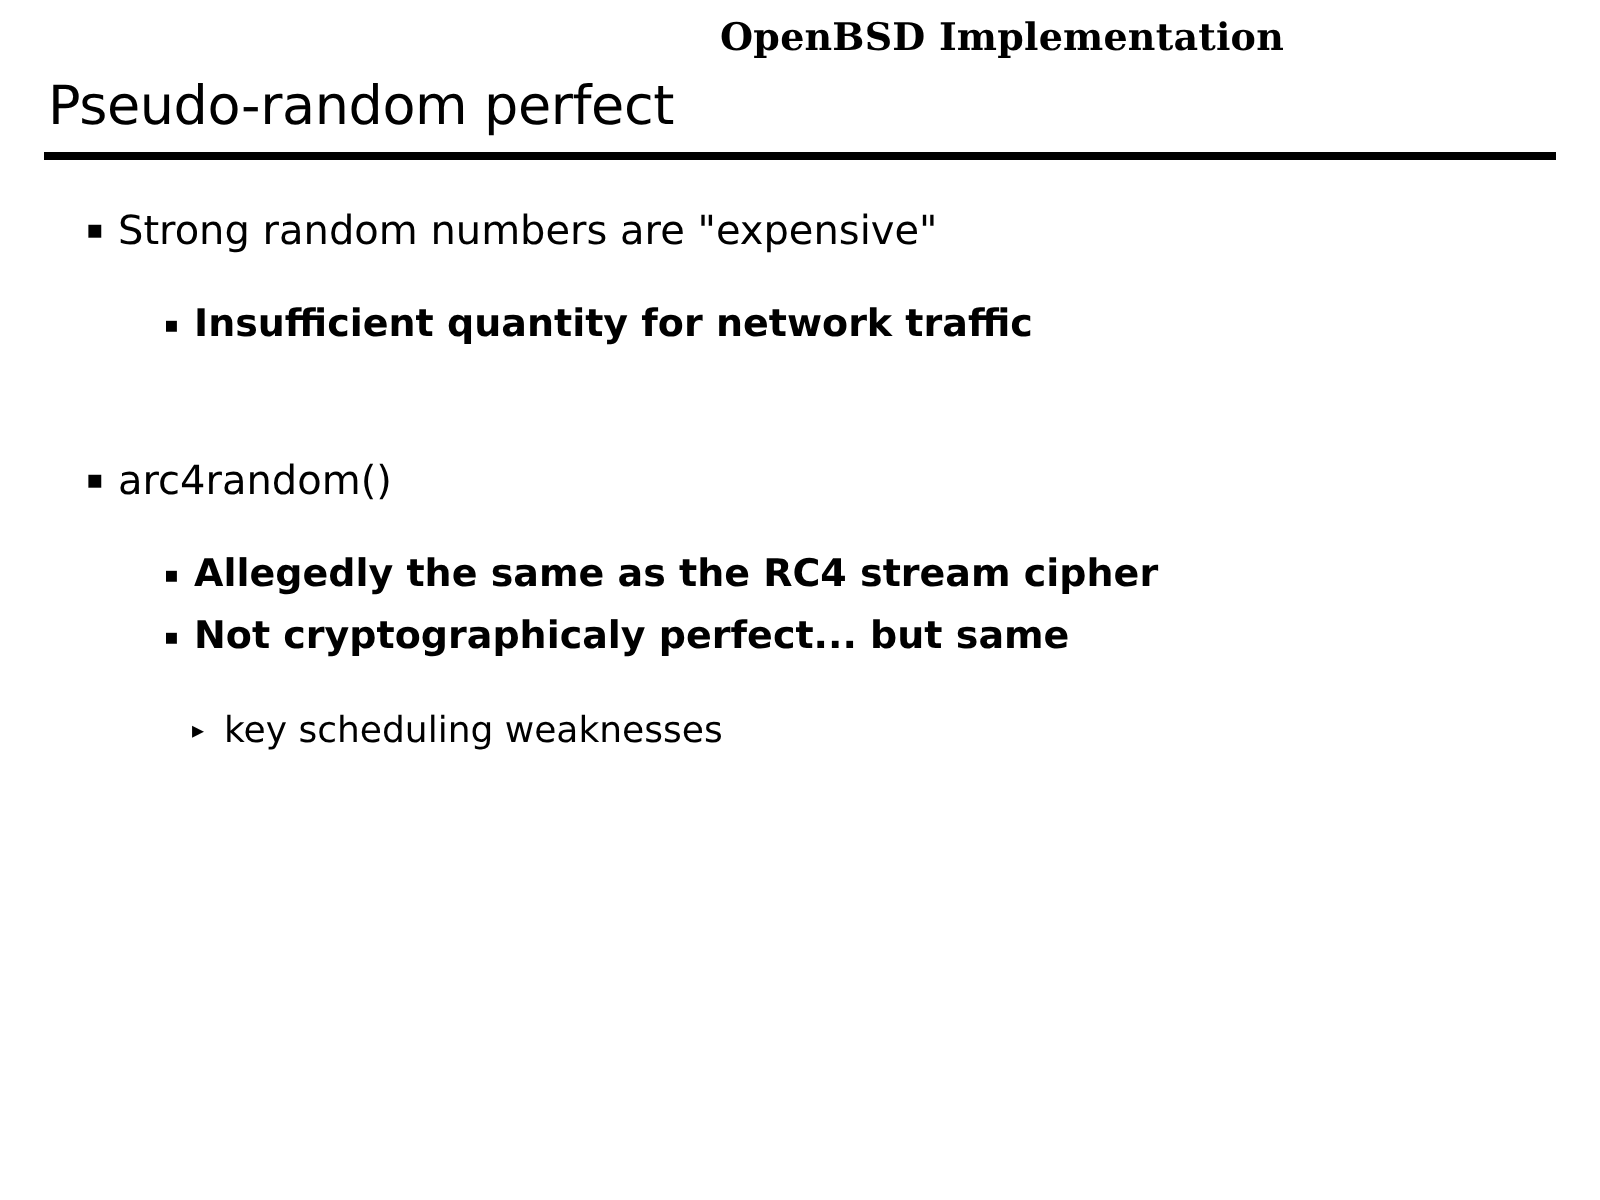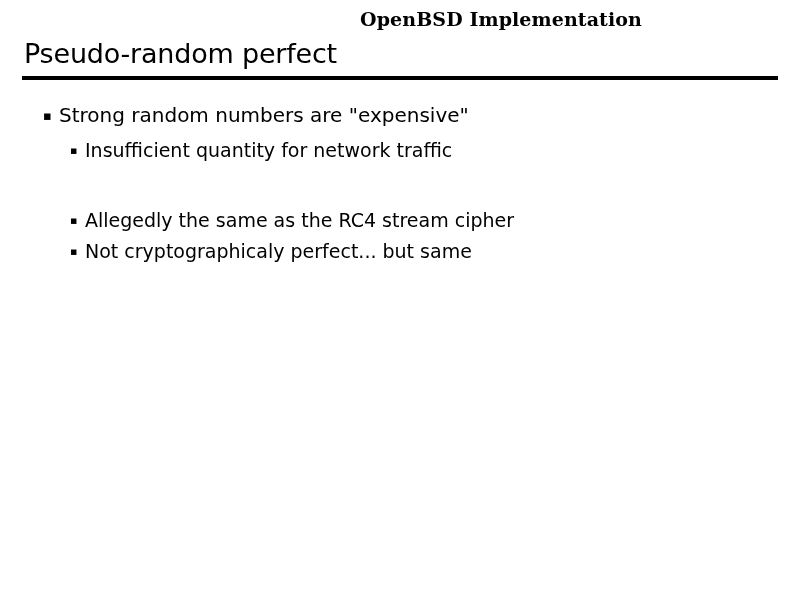--- a/index.html
+++ b/index.html
@@ -68,22 +68,23 @@
   ul.level1 > li.bullet1 > .btext::before {
     content: "\25AA";
     position: absolute;
     left: 3px;
     font-size: 13px;
     line-height: 31px;
     color: #000000;
   }
   ul.level2 {
     list-style: none;
-    margin: 4px;
+    margin: 16px;
     padding: 0;
+    font-weight: bold;
   }
   ul.level2 > li.bullet2 {
     position: relative;
     padding-left: 41px;
     font-size: 19px;
     line-height: 31px;
     color: #000000;
   }
   ul.level2 > li.bullet2 > .btext::before {
     content: "\25AA";
@@ -139,23 +140,33 @@
       </li>
     </ul>
     <ul class="level2">
       <li class="bullet2">
         <span class="btext">Insufficient quantity for network traffic</span>
       </li>
     </ul>
 
     <div class="group-gap"></div>
 
+    <ul class="level1">
+      <li class="bullet1">
+        <span class="btext">arc4random()</span>
+      </li>
+    </ul>
     <ul class="level2">
       <li class="bullet2">
         <span class="btext">Allegedly the same as the RC4 stream cipher</span>
       </li>
       <li class="bullet2">
         <span class="btext">Not cryptographicaly perfect... but same</span>
       </li>
     </ul>
+    <ul class="level3">
+      <li class="bullet3">
+        <span class="btext">key scheduling weaknesses</span>
+      </li>
+    </ul>
 
   </div>
 </div>
 
 </body></html>

